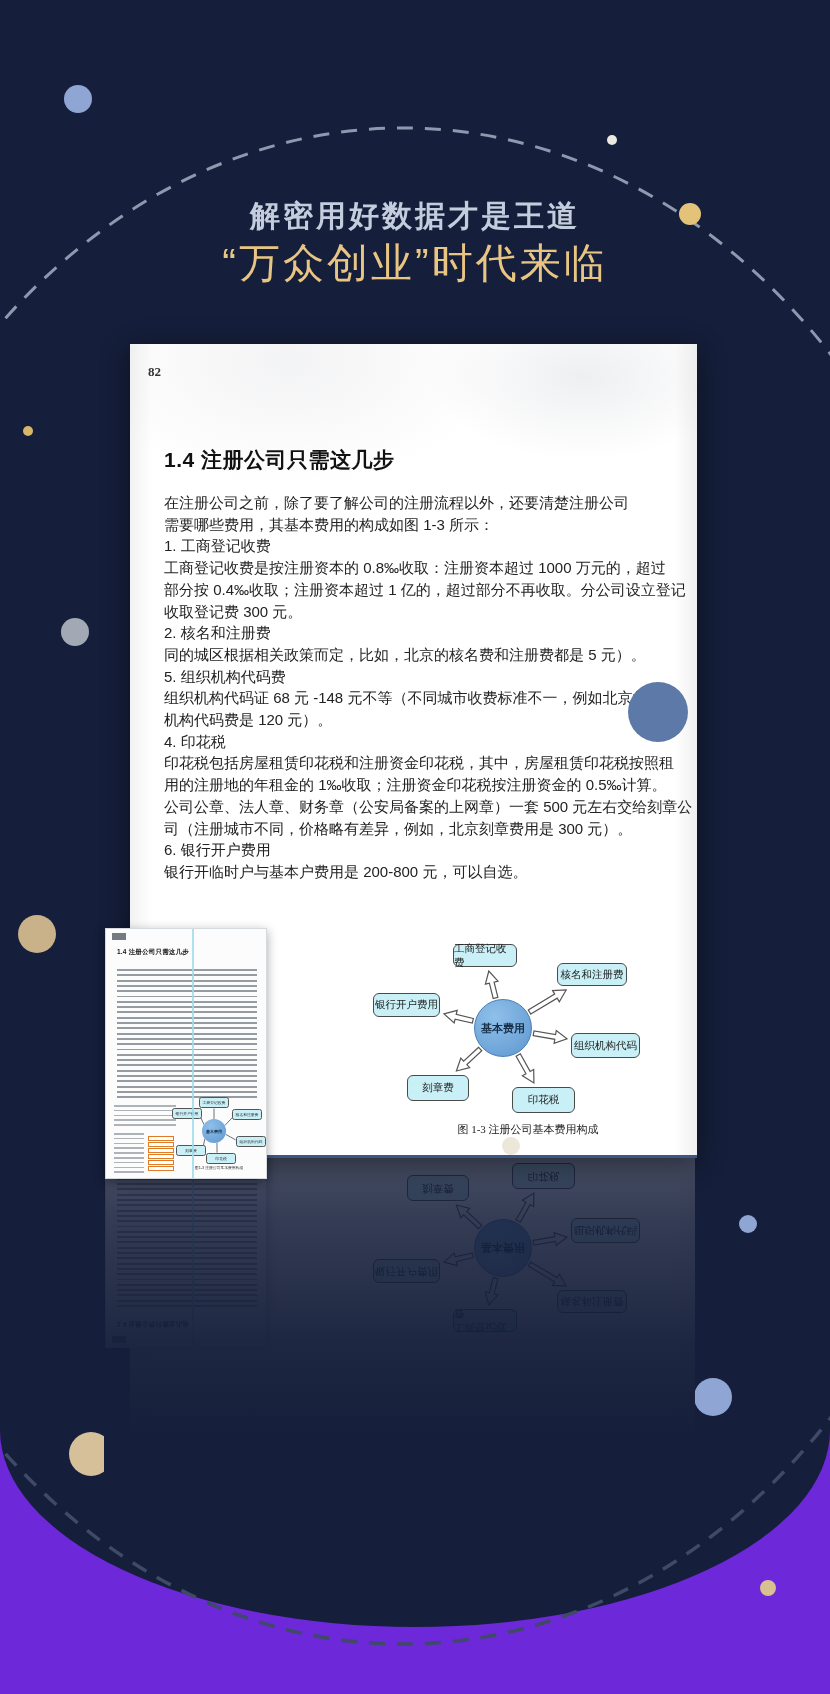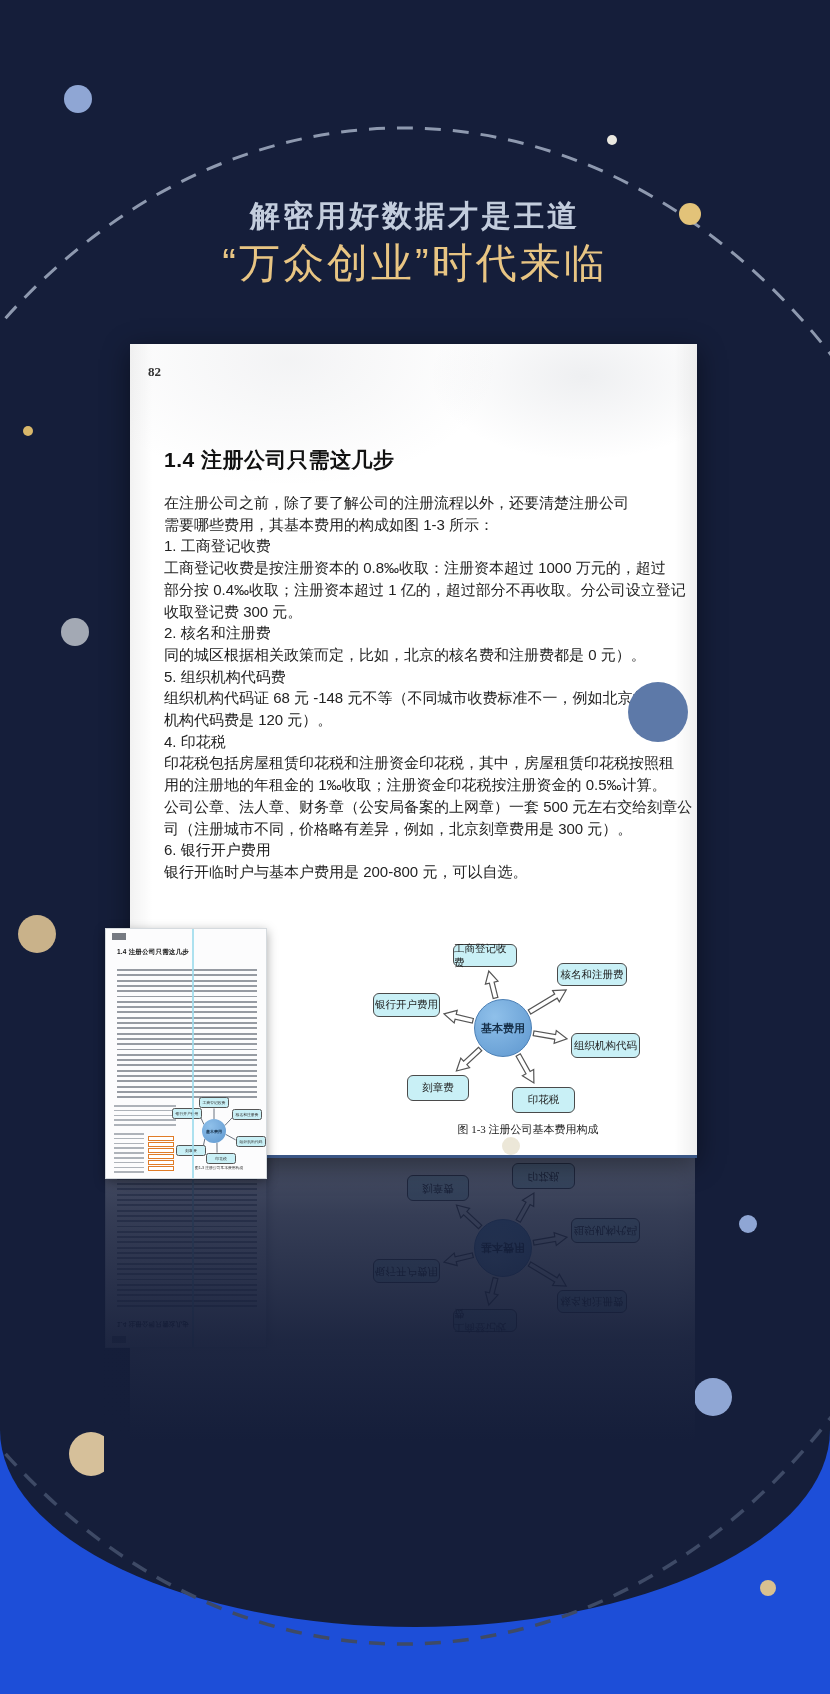--- a/index.html
+++ b/index.html
@@ -1,16 +1,16 @@
 <!DOCTYPE html>
 <html><head>
 <meta charset="utf-8">
 <style>
   html,body{margin:0;padding:0;background:#0d1530;}
-  .canvas{position:relative;width:830px;height:1694px;margin:0 auto;background:#1d4ed8;overflow:hidden;
+  .canvas{position:relative;width:830px;height:1694px;margin:0 auto;background:#6d28d9;overflow:hidden;
           font-family:"Liberation Sans","DejaVu Sans",sans-serif;}
   
   .navy{position:absolute;left:0;top:0;width:830px;height:1627px;background:#151e3a;
         border-radius:0 0 50% 50% / 0 0 197px 197px;z-index:1;}
   .dash-svg{position:absolute;left:0;top:0;z-index:2;pointer-events:none;}
   .dot{position:absolute;border-radius:50%;z-index:3;}
   
   .header{position:absolute;left:0;top:0;width:830px;z-index:4;text-align:center;}
   .subtitle{position:absolute;left:0;top:196px;width:830px;font-size:30px;letter-spacing:3px;color:#c3cddd;font-weight:bold;}
   .title{position:absolute;left:0;top:236px;width:830px;font-size:41px;letter-spacing:3px;color:#e8c583;font-weight:normal;}
@@ -169,21 +169,21 @@
       <div class="pagenum">82</div>
       <div class="pheading">1.4 注册公司只需这几步</div>
       <div class="pbody">
           <div class="bodyline">在注册公司之前，除了要了解公司的注册流程以外，还要清楚注册公司</div>
           <div class="bodyline">需要哪些费用，其基本费用的构成如图 1-3 所示：</div>
           <div class="bodyline">1. 工商登记收费</div>
           <div class="bodyline">工商登记收费是按注册资本的 0.8‰收取：注册资本超过 1000 万元的，超过</div>
           <div class="bodyline">部分按 0.4‰收取；注册资本超过 1 亿的，超过部分不再收取。分公司设立登记</div>
           <div class="bodyline">收取登记费 300 元。</div>
           <div class="bodyline">2. 核名和注册费</div>
-          <div class="bodyline">同的城区根据相关政策而定，比如，北京的核名费和注册费都是 0 元）。</div>
+          <div class="bodyline">同的城区根据相关政策而定，比如，北京的核名费和注册费都是 5 元）。</div>
           <div class="bodyline">5. 组织机构代码费</div>
           <div class="bodyline">组织机构代码证 68 元 -148 元不等（不同城市收费标准不一，例如北京的组织</div>
           <div class="bodyline">机构代码费是 120 元）。</div>
           <div class="bodyline">4. 印花税</div>
           <div class="bodyline">印花税包括房屋租赁印花税和注册资金印花税，其中，房屋租赁印花税按照租</div>
           <div class="bodyline">用的注册地的年租金的 1‰收取；注册资金印花税按注册资金的 0.5‰计算。</div>
           <div class="bodyline">公司公章、法人章、财务章（公安局备案的上网章）一套 500 元左右交给刻章公</div>
           <div class="bodyline">司（注册城市不同，价格略有差异，例如，北京刻章费用是 300 元）。</div>
           <div class="bodyline">6. 银行开户费用</div>
           <div class="bodyline">银行开临时户与基本户费用是 200-800 元，可以自选。</div>

